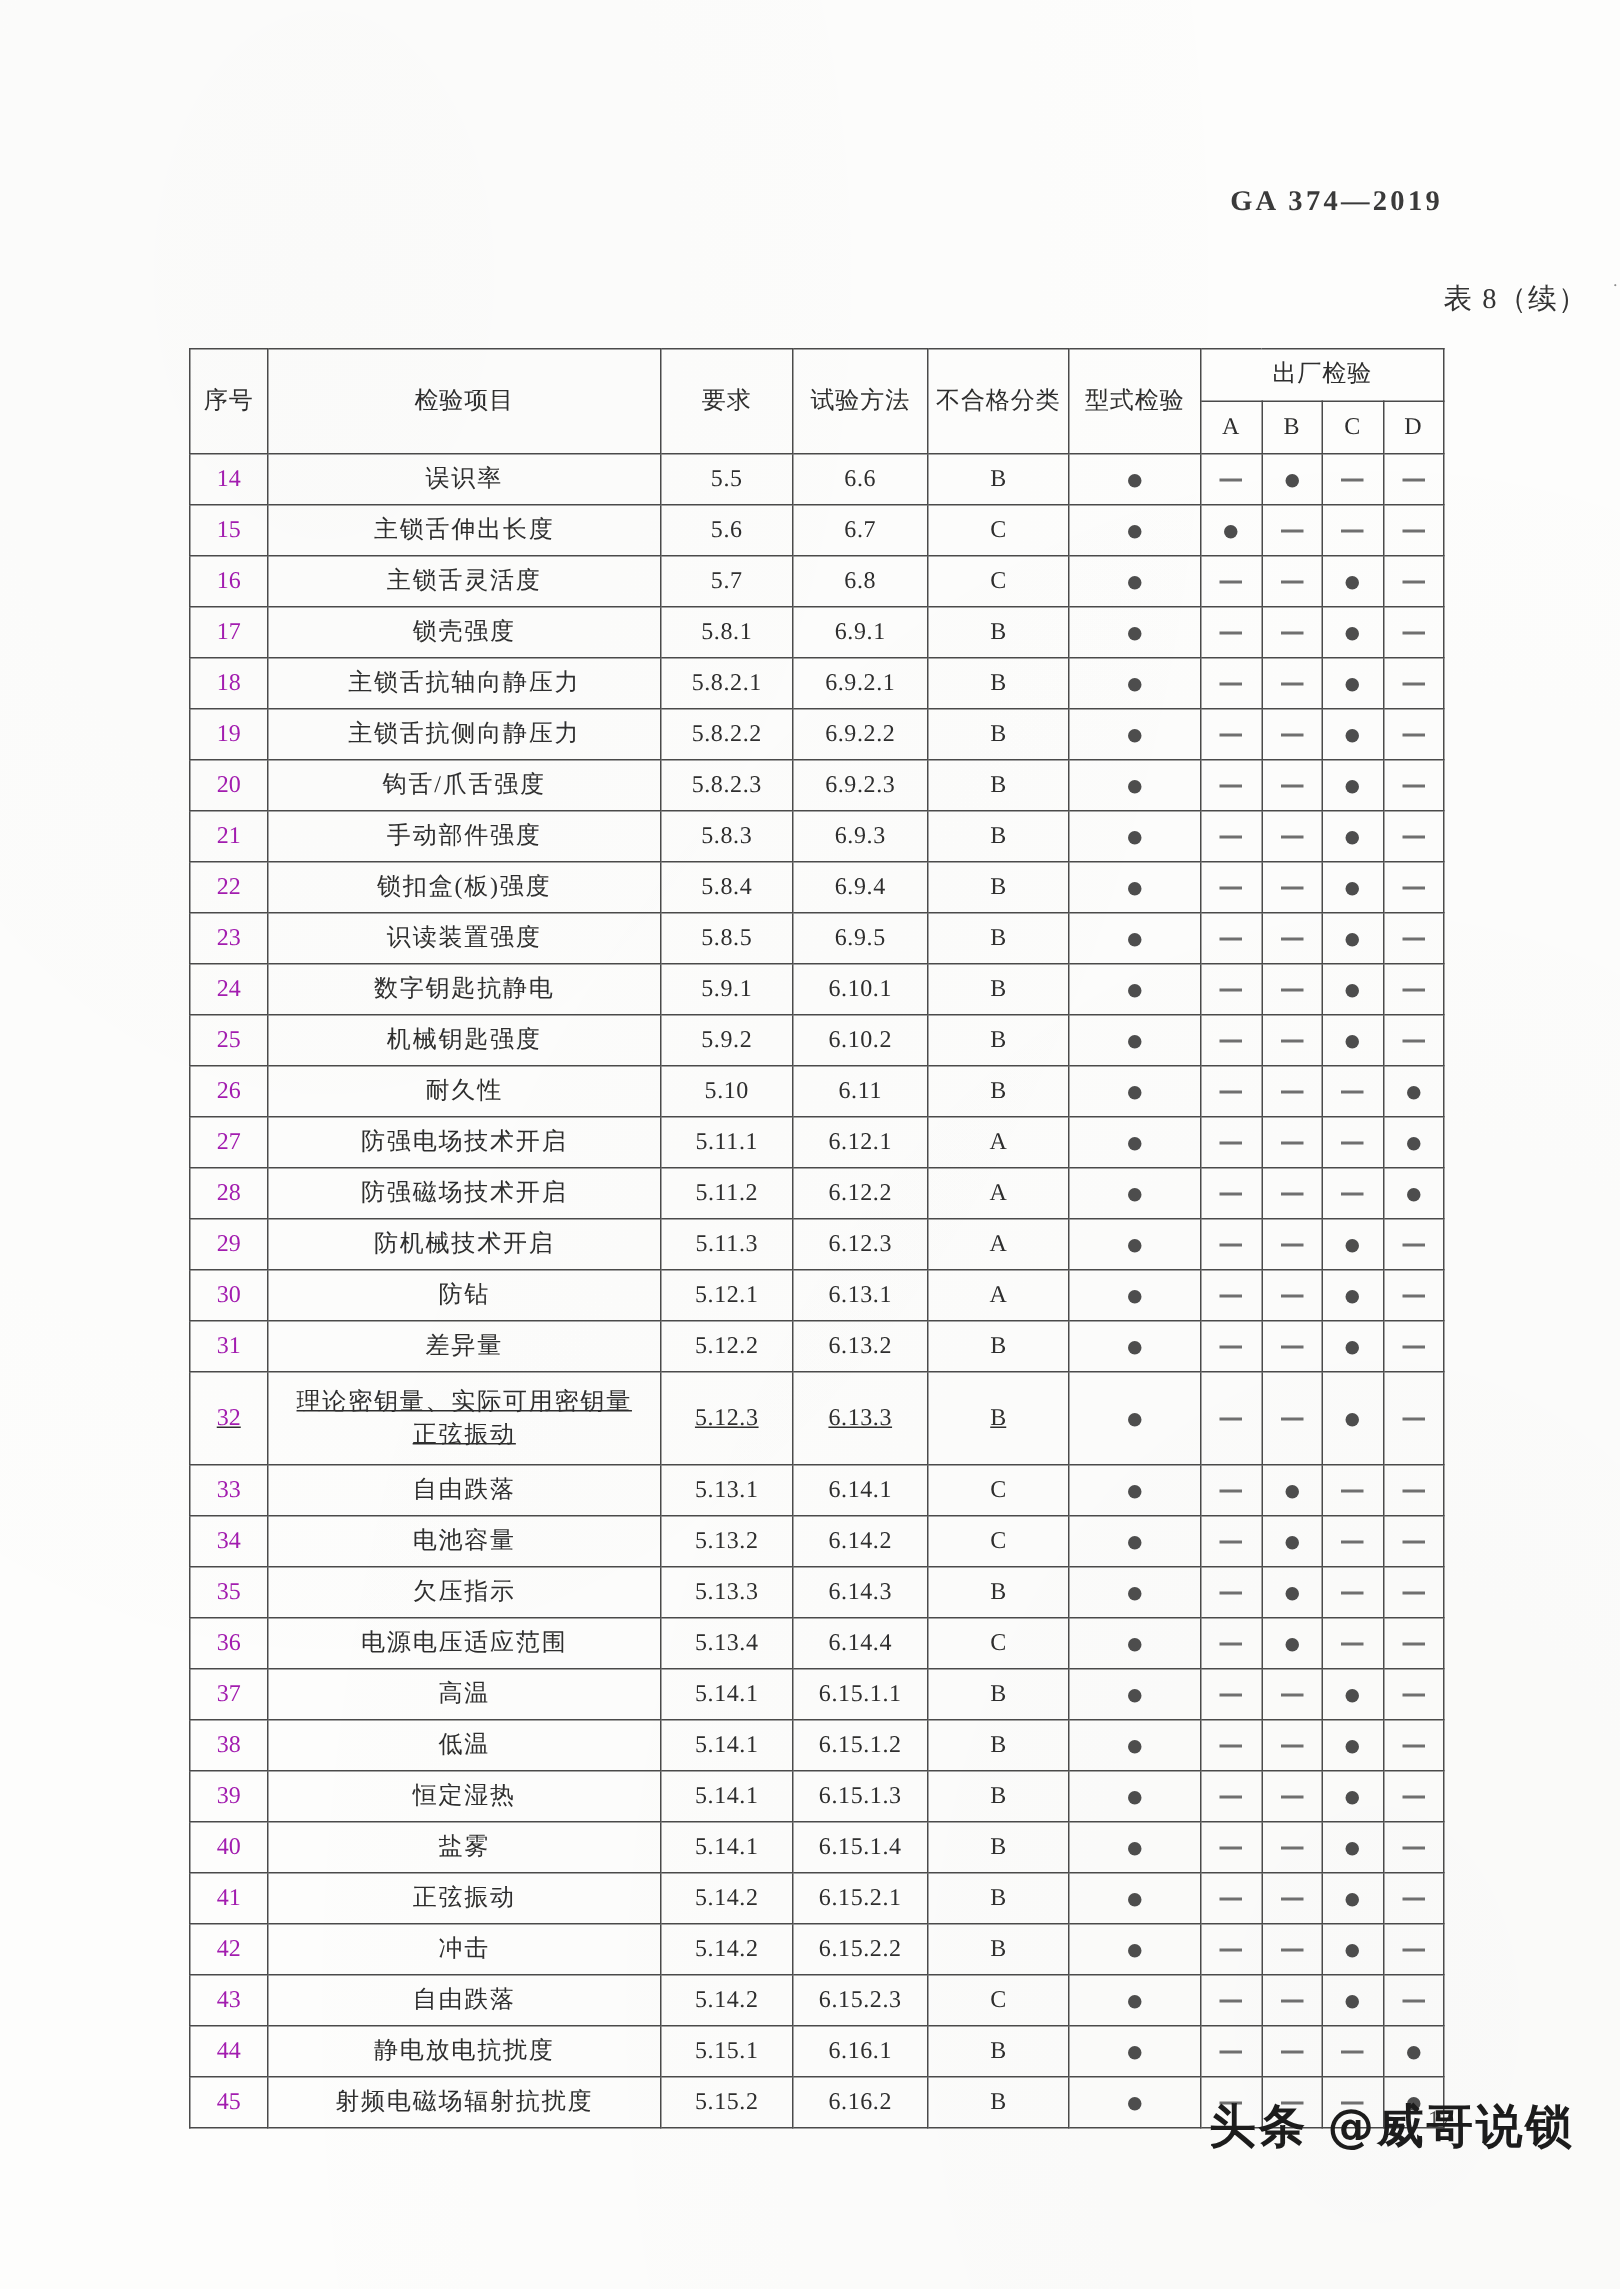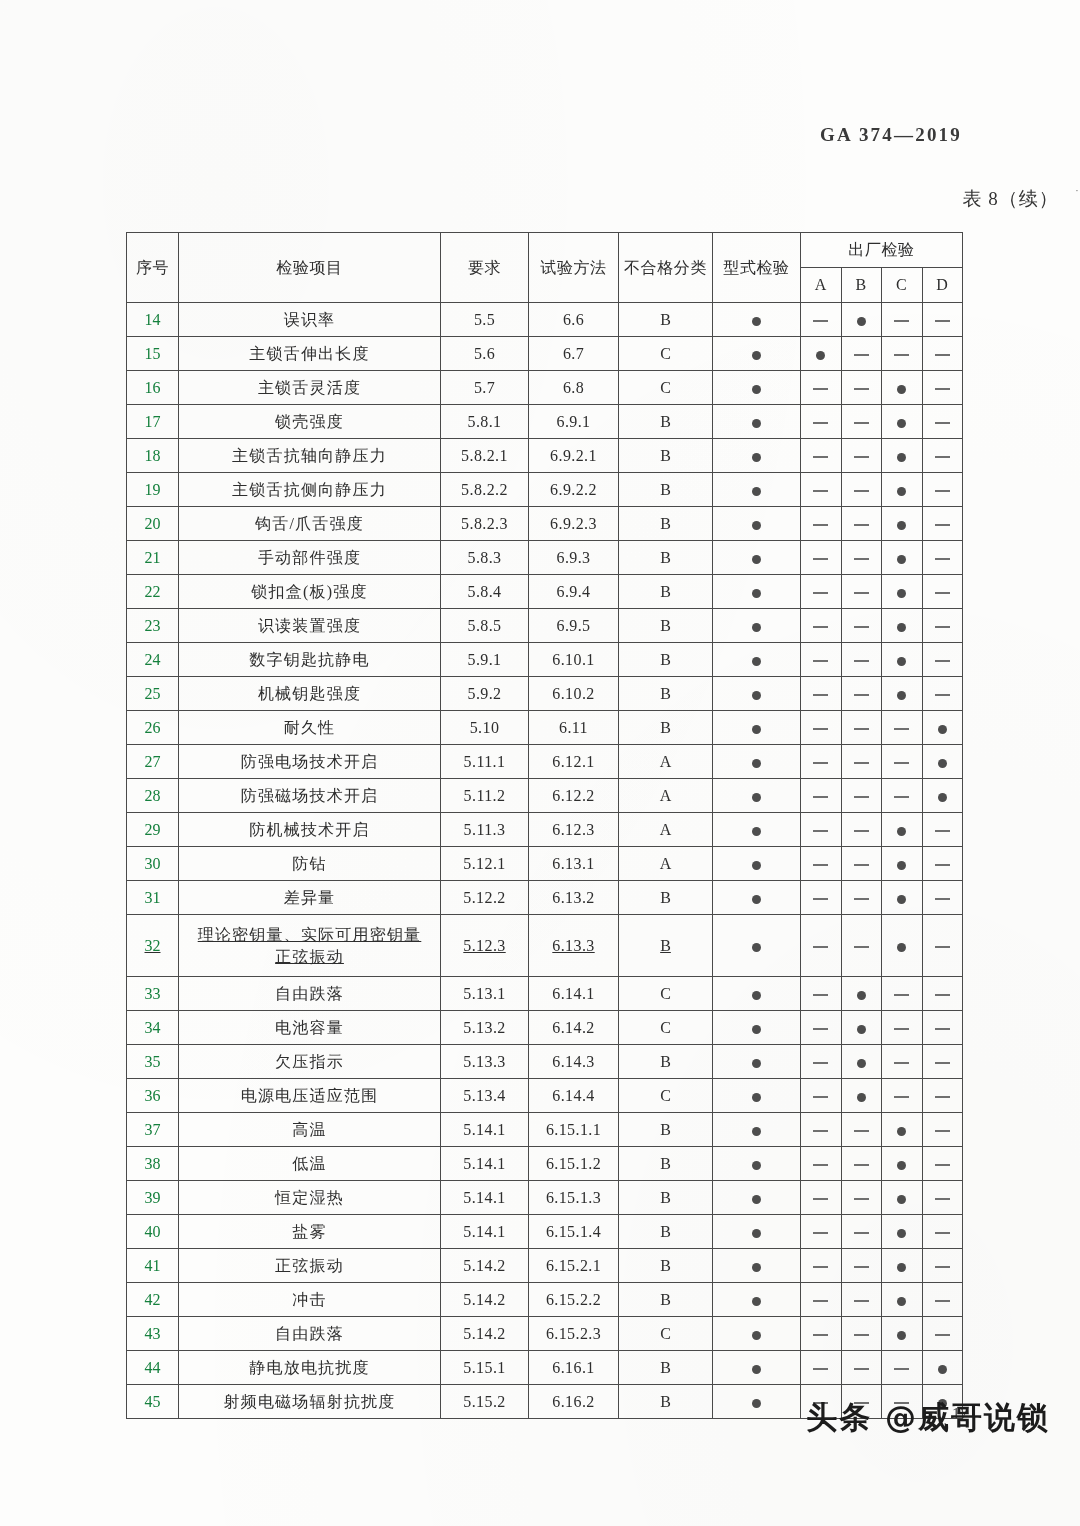--- a/index.html
+++ b/index.html
@@ -100,21 +100,21 @@
     font-size: 16px;
   }
   .col-no      { width: 52px; }
   .col-item    { width: 262px; }
   .col-req     { width: 88px; }
   .col-method  { width: 90px; }
   .col-class   { width: 94px; }
   .col-type    { width: 88px; }
   .col-abcd    { width: 40.5px; }
 
-  td.c-no      { font-size: 15.5px; color: #15803d; }
+  td.c-no      { font-size: 15.5px; color: #a21caf; }
   td.c-item    { letter-spacing: 1.2px; font-size: 16.5px; }
   td.c-req,
   td.c-method  { font-size: 15.5px; letter-spacing: 0.4px; }
   td.c-class   { font-size: 16px; }
 
   .two-line {
     line-height: 1.5;
     letter-spacing: 0.6px;
     font-size: 15.5px;
     padding: 3px 4px;

